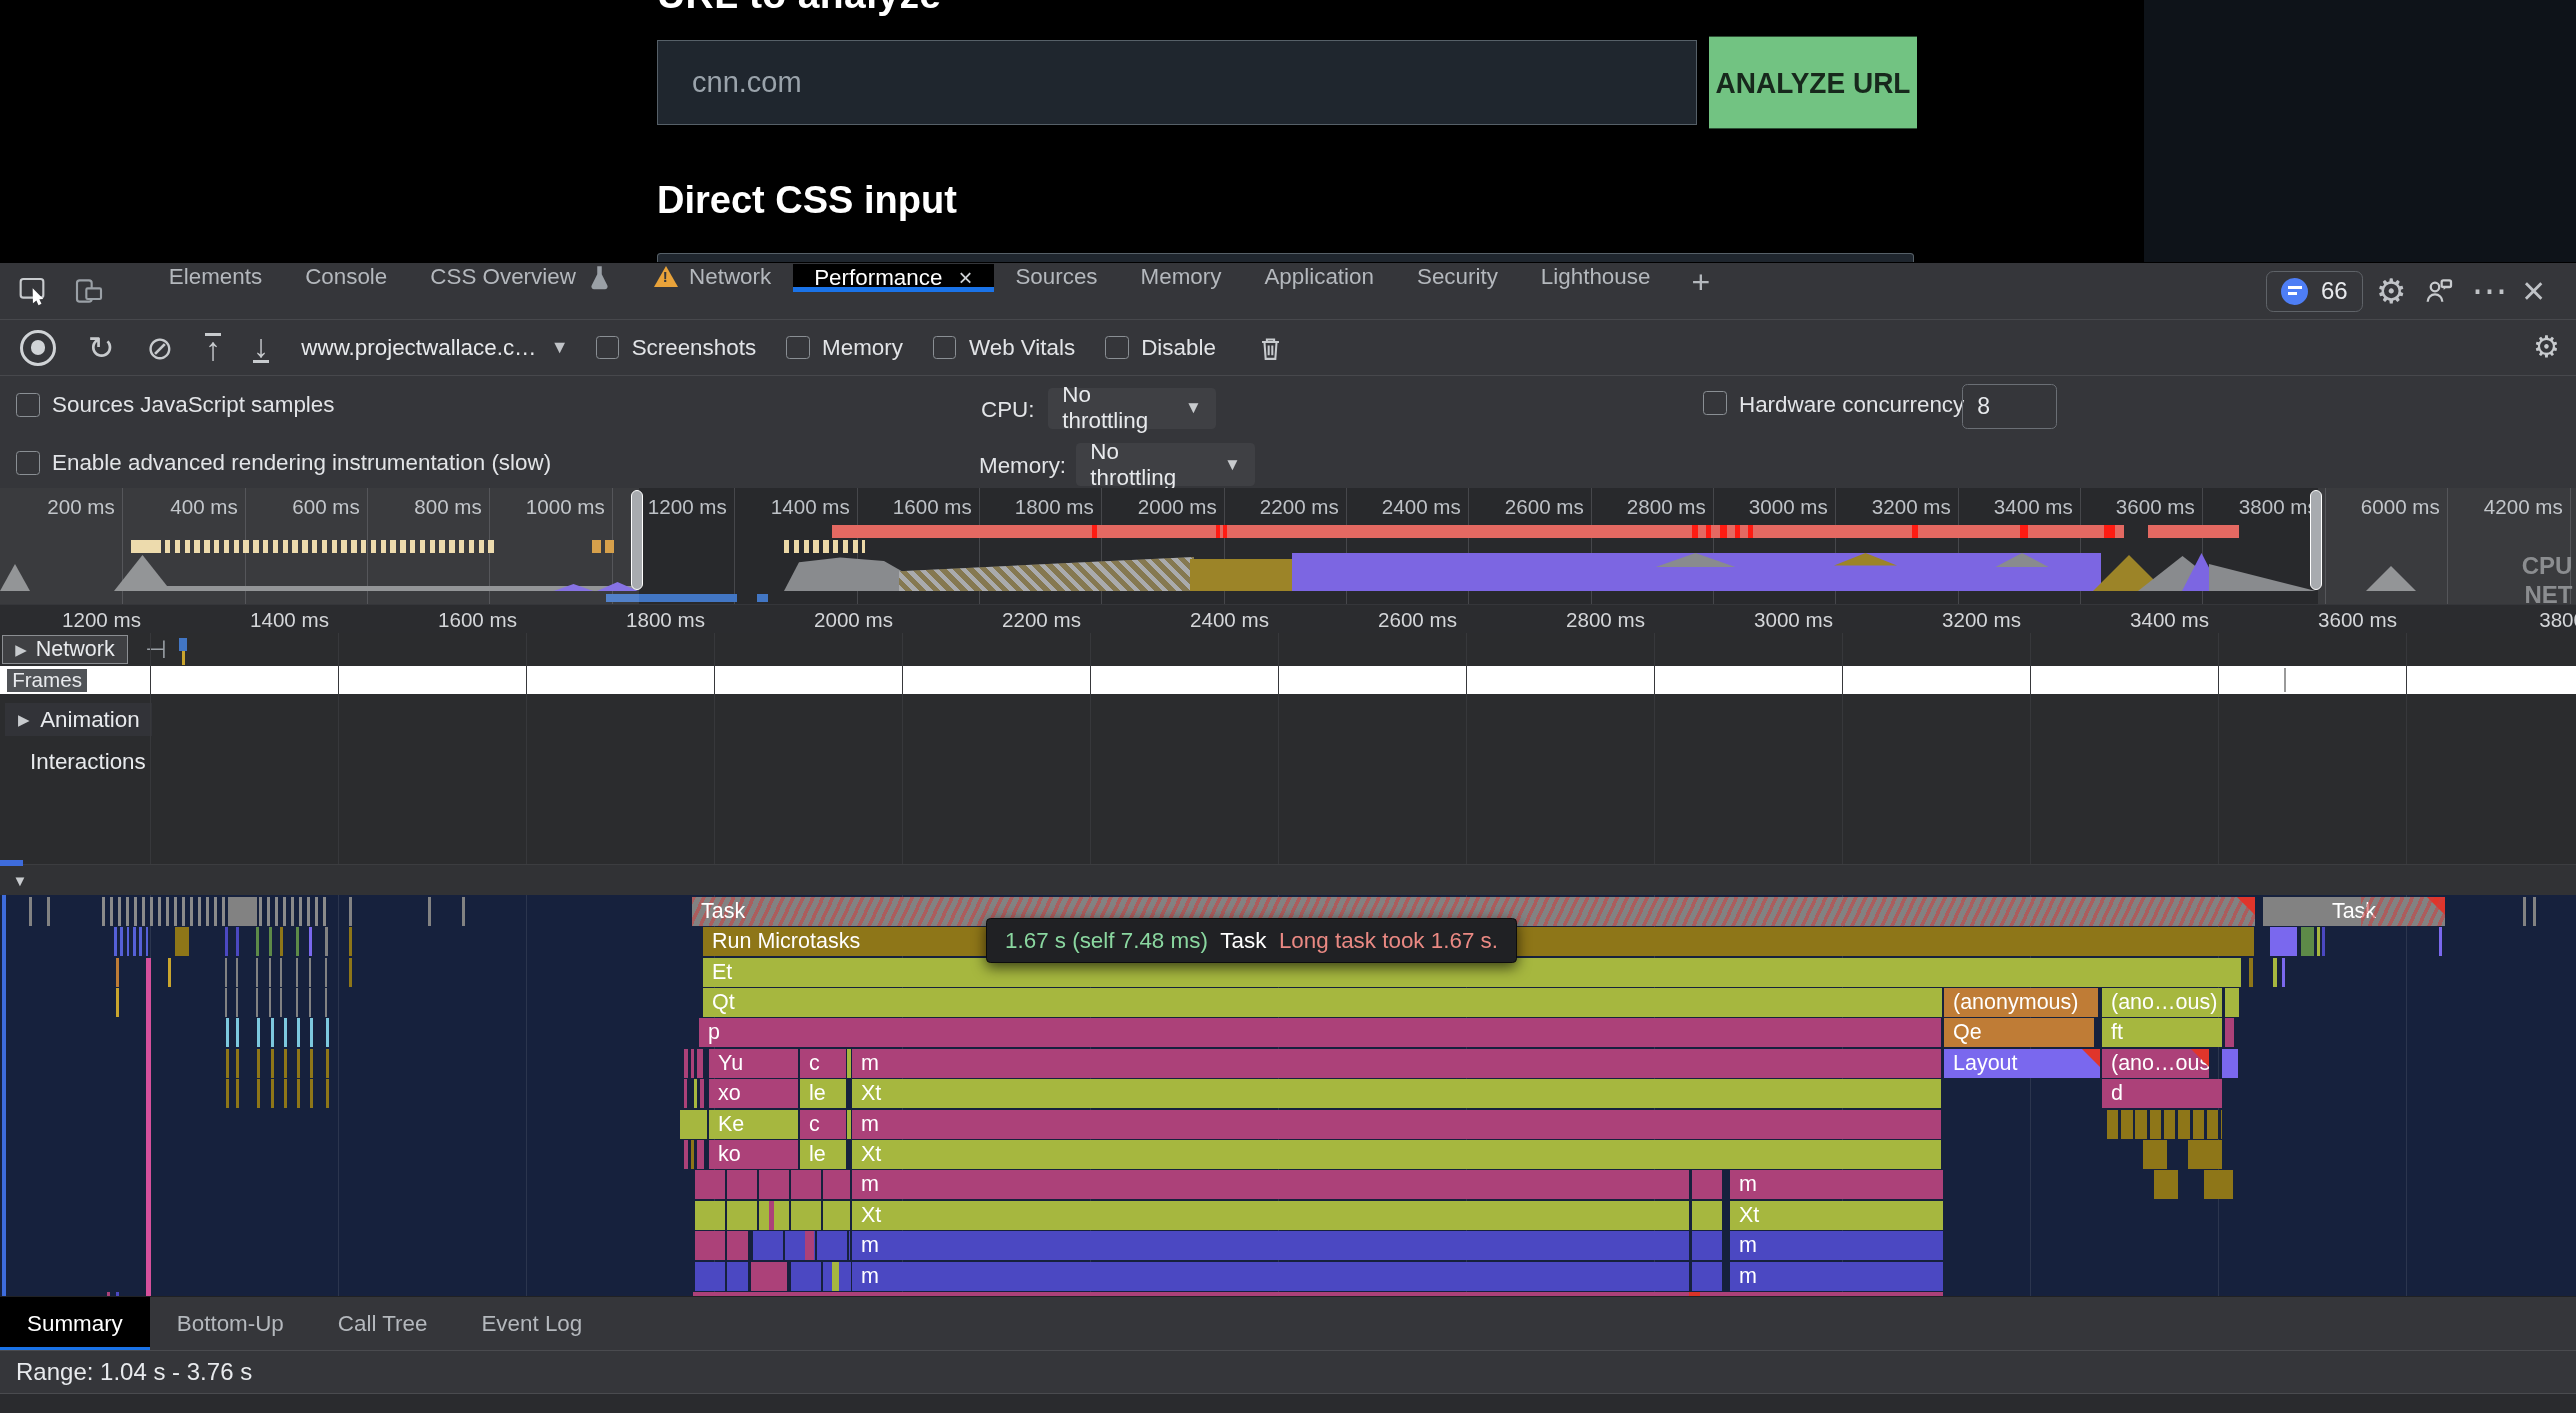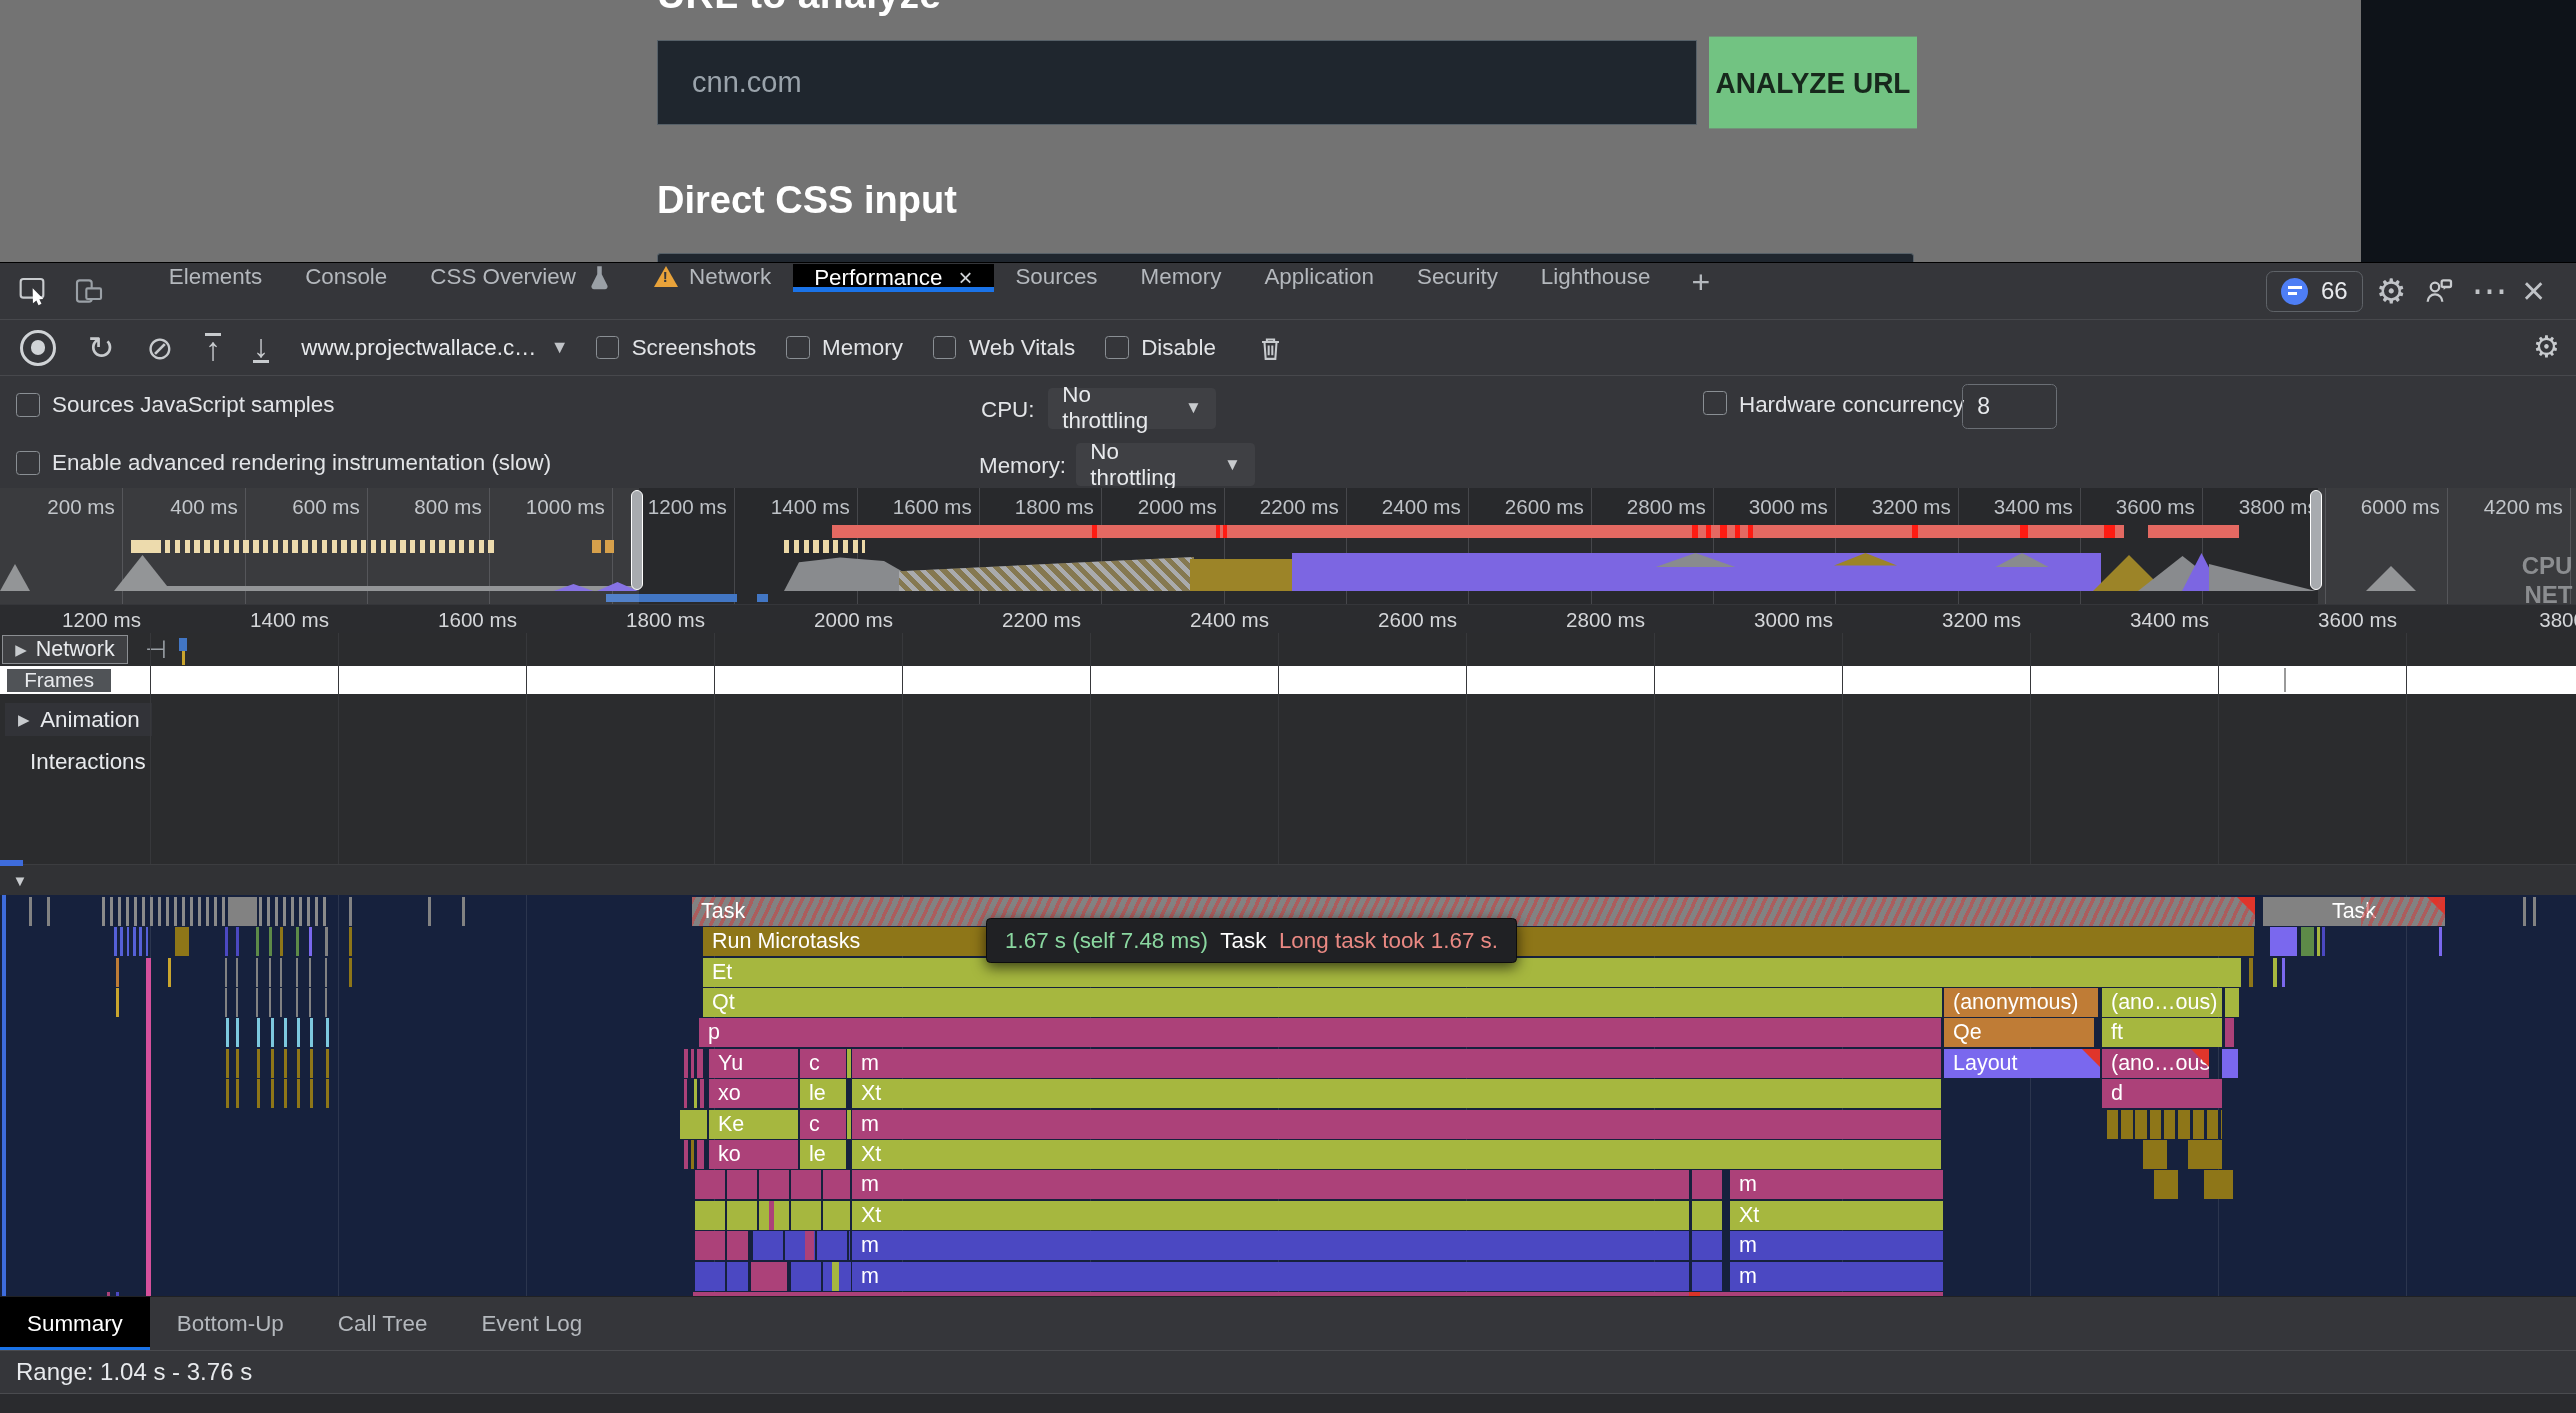--- a/index.html
+++ b/index.html
@@ -1,18 +1,18 @@
 <!DOCTYPE html>
 <html style="font-size:14.3px"><head>
 <meta charset="utf-8">
 <style>
   html,body{margin:0;padding:0}
   body{width:2576px;height:1413px;background:#0e1319;font-family:"Liberation Sans",sans-serif;overflow:hidden;position:relative;color:#e8eaed;-webkit-font-smoothing:antialiased}
   
-  #page-top{position:absolute;left:0;top:0;width:2361px;height:262px;background:#737373;overflow:hidden}
+  #page-top{position:absolute;left:0;top:0;width:2144px;height:262px;background:#000000;overflow:hidden}
   #url-heading{position:absolute;left:657px;top:-27px;margin:0;font-size:39px;font-weight:800;color:#fff;letter-spacing:0.4px}
   #url-input{position:absolute;left:657px;top:40px;width:1040px;height:85px;background:#1f262e;border:1.8px solid #566068;box-sizing:border-box;color:#9aa3ab;font-size:29px;display:flex;align-items:center;padding-left:34px}
   #analyze-btn{position:absolute;left:1709px;top:40px;width:208px;height:85px;background:#72c382;color:#17281c;font-weight:700;font-size:28px;display:flex;align-items:center;justify-content:center;border:none;letter-spacing:0;transform:scaleY(1.08)}
   #css-heading{position:absolute;left:657px;top:179px;margin:0;font-size:38px;font-weight:800;color:#fff}
   #css-box{position:absolute;left:657px;top:253px;width:1257px;height:12.5px;background:#1f262e;border:1.8px solid #566068;border-bottom:none;border-radius:3.6px 3.6px 0 0;box-sizing:border-box}
   
   #devtools{position:absolute;left:0;top:262px;width:2576px;height:1151px;background:#35363a;border-top:0.9px solid #000}
   
   #tabbar{position:absolute;left:0;top:0.9px;width:2576px;height:56px;display:flex;align-items:center;padding-left:14.3px;box-sizing:border-box;border-bottom:0.9px solid #47484c;background:#35363a}
   .tb-icon{width:39px;height:39px;display:flex;align-items:center;justify-content:center;color:#c0c3c7;margin-right:16px;flex:none}
@@ -70,21 +70,21 @@
   
   #ruler{position:absolute;left:0;top:342px;width:2576px;height:29px;background:#2b2c2f;border-bottom:0.9px solid #3a3b3e;overflow:hidden}
   #ruler .rl{position:absolute;top:2.7px;transform:translateX(-100%);padding-right:9px;font-size:20.6px;color:#d4d6d9;white-space:nowrap}
   
   #tracks{position:absolute;left:0;top:370px;width:2576px;height:231px;background:#2b2c2e;overflow:hidden}
   .gridline{position:absolute;top:0;width:0.9px;height:100%;background:#37383b}
   #net-chip{position:absolute;left:1.8px;top:1.8px;height:29.5px;background:#3f4043;border:0.9px solid #8b8e92;display:flex;align-items:center;gap:9px;padding:0 12.5px;font-size:21.5px;color:#e8eaed;box-sizing:border-box}
   #net-chip .tri{font-size:15px;color:#c8cbce}
   #net-tee{position:absolute;left:145px;top:1.8px;font-size:25px;color:#9aa0a6}
   #frames-row{position:absolute;left:0;top:33px;width:2576px;height:28px;background:#fff}
-  #frames-chip{position:absolute;left:7.2px;top:2.7px;height:23px;background:#505357;display:flex;align-items:center;padding:0 17px;font-size:20.6px;color:#e8eaed}
+  #frames-chip{position:absolute;left:7.2px;top:2.7px;height:23px;background:#505357;display:flex;align-items:center;padding:0 5px;font-size:20.6px;color:#e8eaed}
   #anim-row{position:absolute;left:5.4px;top:70px;display:flex;align-items:center;gap:10.7px;font-size:22.4px;color:#e8eaed;background:#323338;padding:3.6px 12.5px}
   #anim-row .tri{font-size:15px;color:#c8cbce}
   #inter-row{position:absolute;left:30px;top:116px;font-size:22.4px;color:#e8eaed}
   
   #main-header{position:absolute;left:0;top:601px;width:2576px;height:31px;background:#313235;border-top:0.9px solid #3c3d40;display:flex;align-items:center;gap:12.5px;padding-left:12.5px;box-sizing:border-box;font-size:22.4px;color:#f1f3f4}
   #main-header .tri{font-size:15px;color:#c8cbce}
   #main-scroll{position:absolute;left:0;top:597px;width:23px;height:6.3px;background:#3e6cdc;z-index:3}
   
   #flame{position:absolute;left:0;top:632px;width:2576px;height:401px;background:#16213d;overflow:hidden}
   #flame .gridline{background:rgba(255,255,255,.09)}

